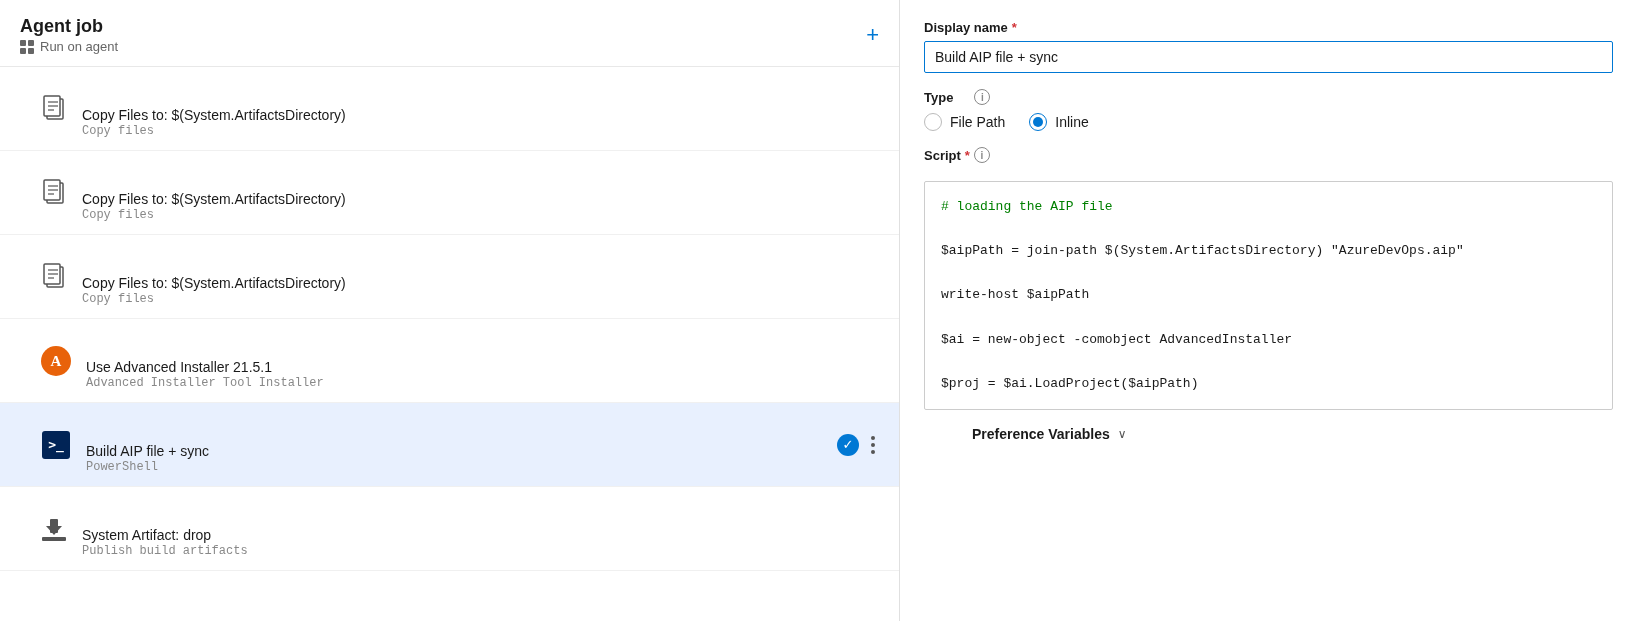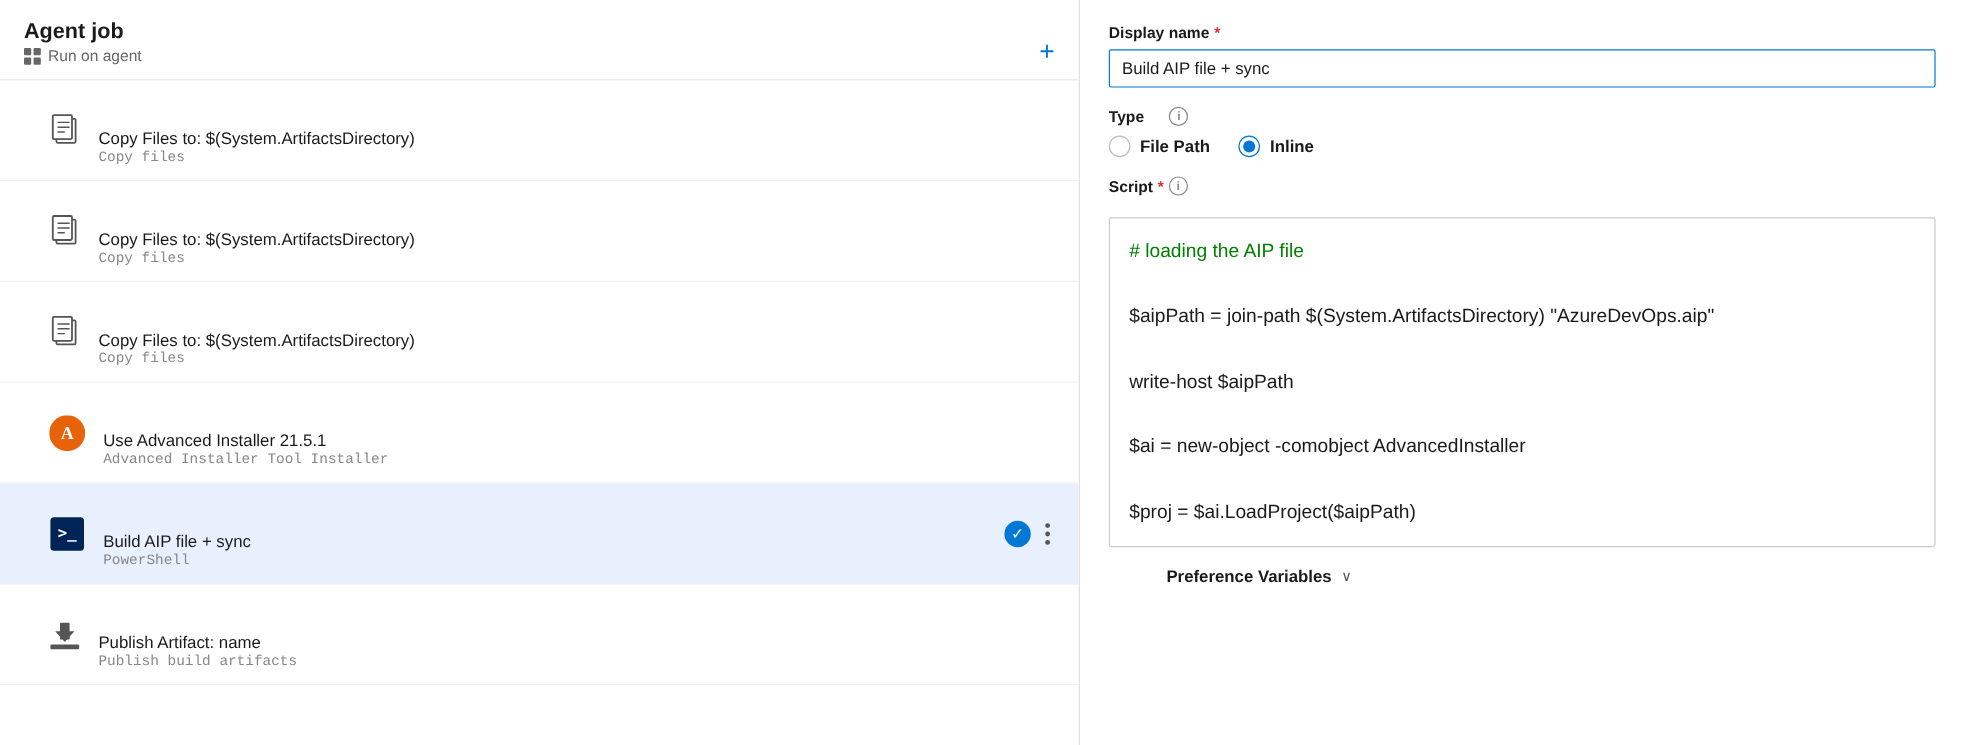--- a/index.html
+++ b/index.html
@@ -16,21 +16,21 @@
     .left-panel {
       width: 900px;
       border-right: 1px solid #e0e0e0;
       display: flex;
       flex-direction: column;
       overflow-y: auto;
     }
 
     .agent-job-header {
       display: flex;
-      align-items: flex-end;
+      align-items: center;
       justify-content: space-between;
       padding: 16px 20px 12px 20px;
       border-bottom: 1px solid #e8e8e8;
     }
 
     .agent-job-title-group {
       display: flex;
       flex-direction: column;
     }
 
@@ -196,21 +196,20 @@
       margin-bottom: 8px;
       display: flex;
       align-items: center;
       gap: 21px;
     }
 
     .radio-group {
       display: flex;
       gap: 24px;
       align-items: center;
-      font-weight: bold;
     }
 
     .radio-option {
       display: flex;
       align-items: center;
       gap: 8px;
       cursor: pointer;
     }
 
     .radio-circle {
@@ -253,22 +252,22 @@
       margin-bottom: 18px;
       display: flex;
       align-items: flex-end;
       gap: 4px;
     }
 
     .script-box {
       border: 1px solid #ccc;
       border-radius: 2px;
       padding: 14px 16px;
-      font-family: Liberation Sans, sans-serif;
-      font-size: 16px;
+      font-family: Liberation Mono, monospace;
+      font-size: 13px;
       color: #1a1a1a;
       line-height: 1.7;
       background: #fff;
       min-height: 220px;
     }
 
     .script-line {
       display: block;
     }
 
@@ -446,21 +445,21 @@
 
     <div class="task-item">
       <div class="task-icon publish-icon">
         <svg width="28" height="28" viewBox="0 0 28 28" fill="none">
           <rect x="2" y="22" width="24" height="4" rx="1" fill="#555"></rect>
           <rect x="10" y="4" width="8" height="14" rx="1" fill="#555"></rect>
           <polygon points="14,20 6,11 22,11" fill="#555"></polygon>
         </svg>
       </div>
       <div class="task-info">
-        <div class="task-name">Publish Artifact: name</div>
+        <div class="task-name">System Artifact: drop</div>
         <div class="task-sub">Publish build artifacts</div>
       </div>
     </div>
 
   </div>
 </div>
 
 <div class="right-panel">
 
   

